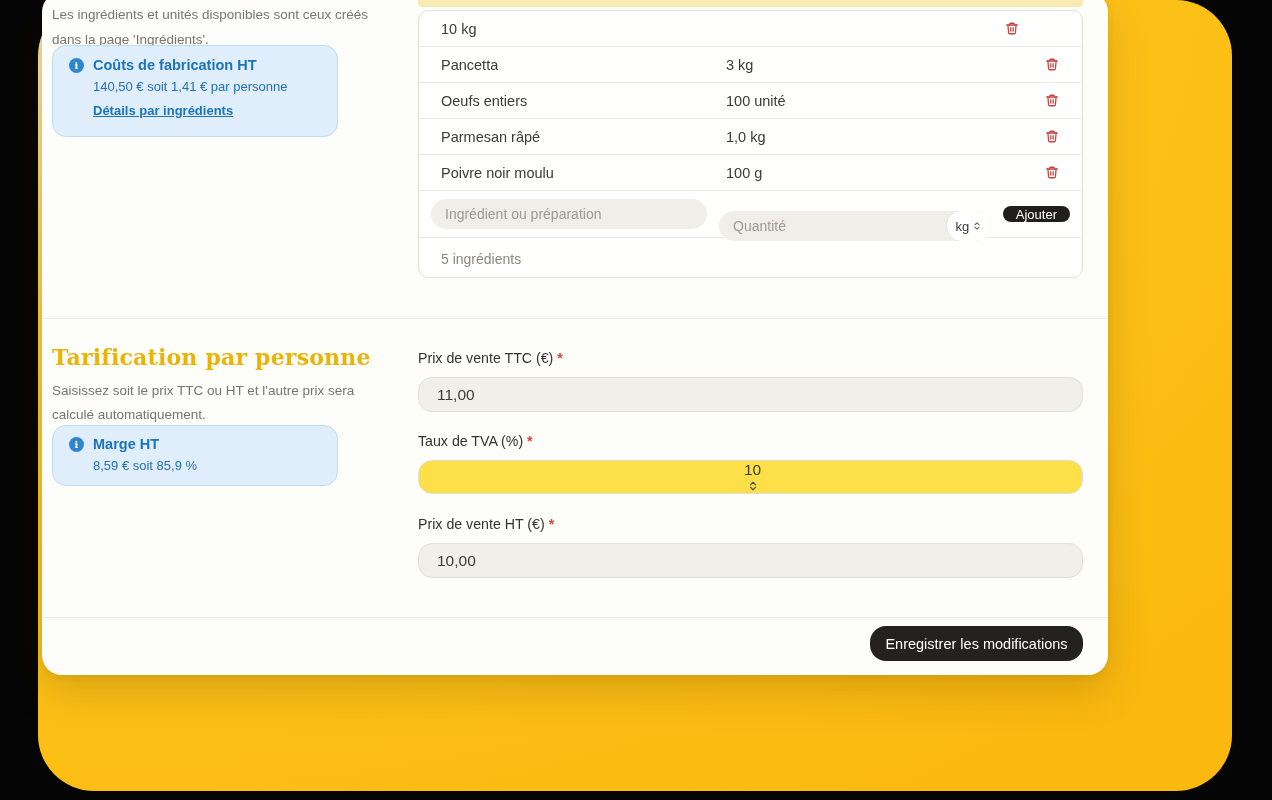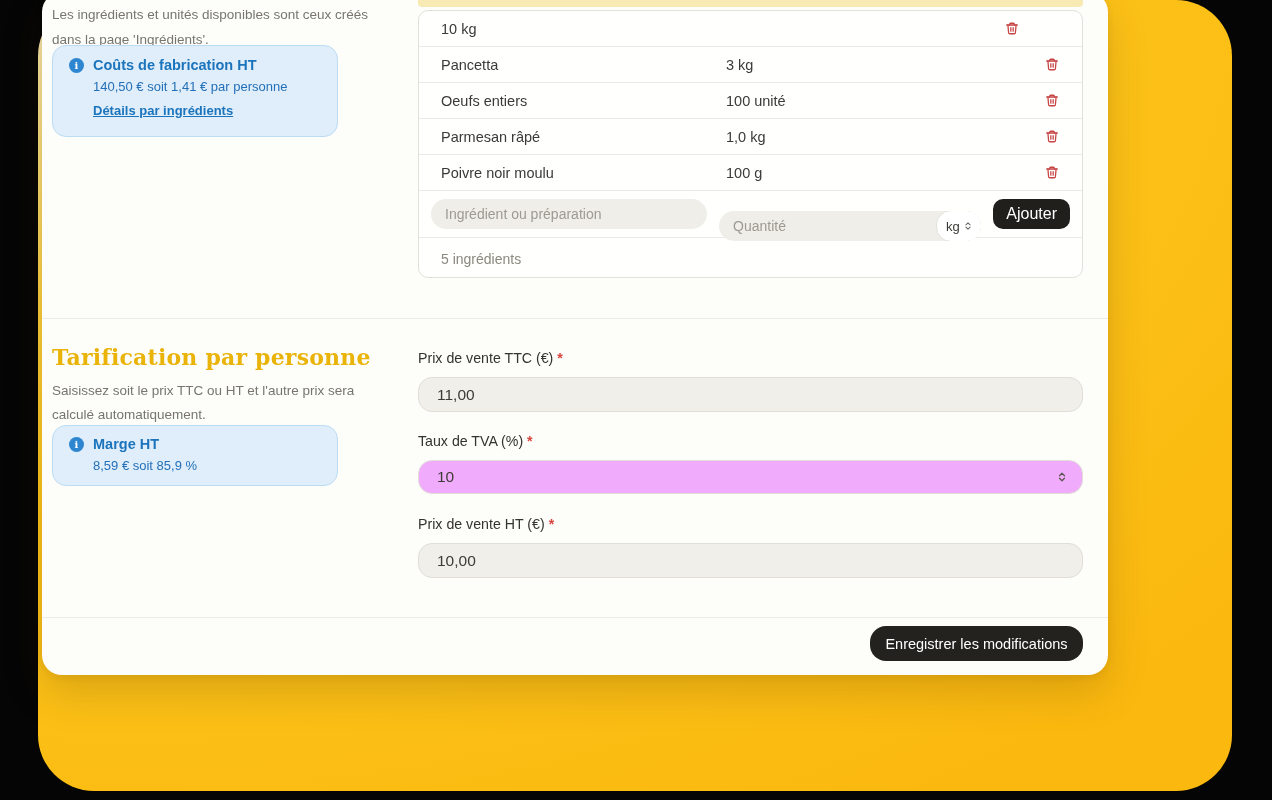--- a/index.html
+++ b/index.html
@@ -53,43 +53,43 @@
   .ing-input { width:276px; }
   .qty-group { flex:1; height:30px; background:#efeee9; border-radius:15px;
     display:flex; align-items:stretch; overflow:hidden;margin-top:24px; }
   .qty-input { flex:1; background:transparent; border:none; outline:none;
     padding:0 14px; font-size:14px; color:#3b3a35;
     font-family:"Liberation Sans", sans-serif; }
   .qty-input::placeholder { color:#9c9a92; }
   .unit-select { width:46px; background:#fff; border:1px solid #e2e0da;
     border-radius:15px; display:flex; align-items:center; justify-content:center;
     gap:3px; font-size:13px; color:#3b3a35; cursor:pointer; margin:-1px; }
-  .add-btn { height:30px; padding:0 13px; background:#201f1c; color:#fff;
-    border:none; border-radius:10px; font-size:16px; cursor:pointer;
+  .add-btn { height:16px; padding:0 13px; background:#201f1c; color:#fff;
+    border:none; border-radius:10px; font-size:13px; cursor:pointer;
     font-family:"Liberation Sans", sans-serif; }
   .tfoot { height:42px; display:flex; align-items:center; padding:0 22px;
     border-top:1px solid #eceae4; font-size:14px; color:#8b897e; }
 
   .hr { left:42px; width:1066px; height:1px; background:#ecebe5; }
 
   .section-title { left:52px; top:344px; font-family:"DejaVu Serif", serif;
     font-weight:700; font-size:22px; color:#eab308; letter-spacing:.2px; }
   .section-desc { left:52px; top:379px; width:312px; font-size:13.5px;
     line-height:24px; color:#77756e; }
 
   .field-label { left:418px; font-size:14.2px; font-weight:500; color:#34332d; }
   .req { color:#d9453e; font-weight:700; }
   .field-input { left:418px; width:665px; height:35px; background:#f0efea;
     border:1px solid #e0ded7; border-radius:14px; padding:0 18px;
     font-size:15.5px; color:#3c3b34; outline:none;
     font-family:"Liberation Sans", sans-serif; }
-  .field-select { left:418px; width:665px; height:34px; background:#f0abfc;
+  .field-select { left:418px; width:665px; height:34px; background:#fde047;
     border:1px solid #e0ded7; border-radius:14px; padding:0 14px 0 18px;
     font-size:15.5px; color:#3c3b34; display:flex; align-items:center;
-    justify-content:space-between; cursor:pointer; }
+    justify-content:space-between; cursor:pointer;flex-direction:column; }
 
   .save-btn { left:870px; top:626px; width:213px; height:35px; background:#23221e;
     color:#fff; border:none; border-radius:16px; font-size:14.5px;
     cursor:pointer; font-family:"Liberation Sans", sans-serif; }
 </style>
 </head>
 <body>
 
 <div class="stage">
   <div class="yellow-bg"></div>

